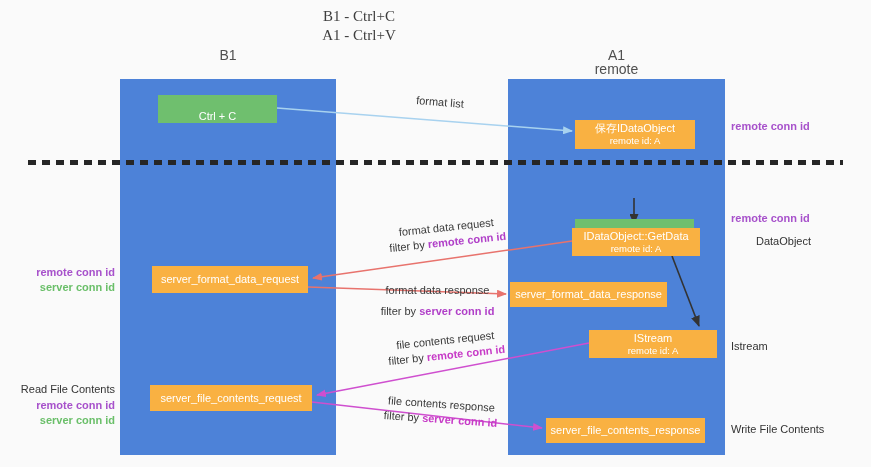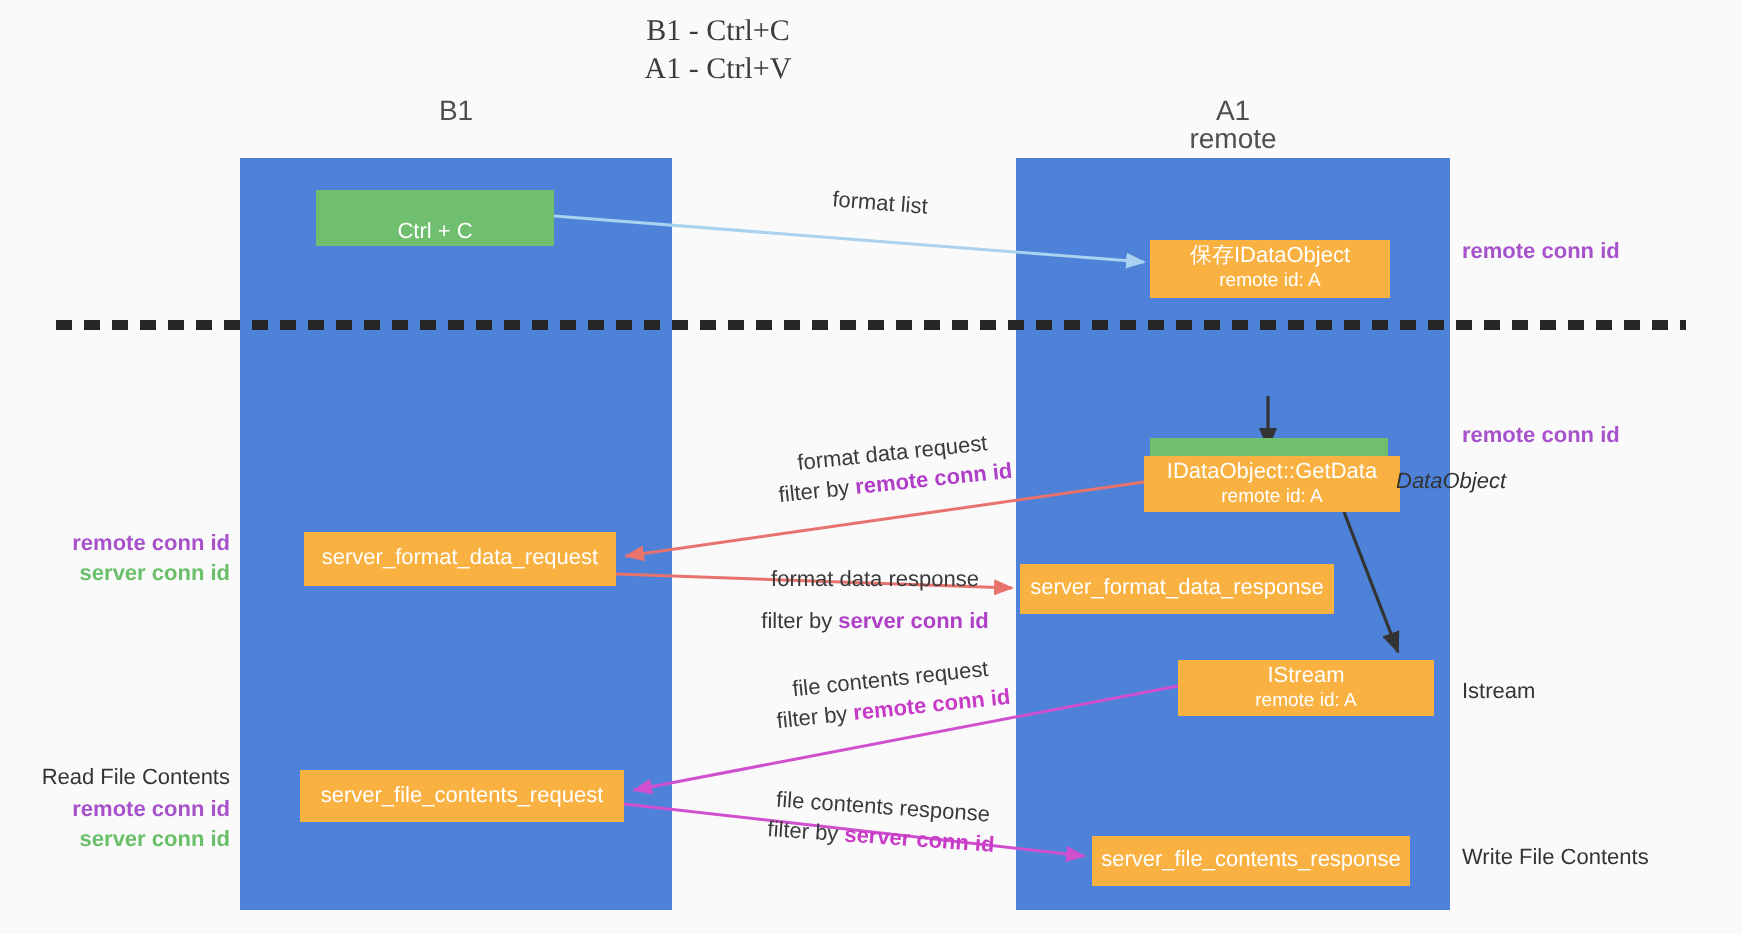--- a/index.html
+++ b/index.html
@@ -153,21 +153,21 @@
     <div class="l2"><span>filter by </span><span class="key magenta-k">remote conn id</span></div>
   </div>
 
   <div class="alabel" style="left:370px;top:398px;width:142px;transform:rotate(4deg);">
     <div>file contents response</div>
     <div class="l2"><span>filter by </span><span class="key magenta-k">server conn id</span></div>
   </div>
 
   <div class="ann purple" style="left:731px;top:119px;">remote conn id</div>
   <div class="ann purple" style="left:731px;top:211px;">remote conn id</div>
-  <div class="ann" style="left:698px;top:234px;font-style:italic;">DataObject</div>
+  <div class="ann" style="left:756px;top:234px;">DataObject</div>
   <div class="ann" style="left:731px;top:339px;">Istream</div>
   <div class="ann" style="left:731px;top:422px;">Write File Contents</div>
 
   <div class="ann purple ann-left" style="top:265px;">remote conn id</div>
   <div class="ann greenlbl ann-left" style="top:280px;">server conn id</div>
   <div class="ann ann-left" style="top:382px;">Read File Contents</div>
   <div class="ann purple ann-left" style="top:398px;">remote conn id</div>
   <div class="ann greenlbl ann-left" style="top:413px;">server conn id</div>
 
 </div>

